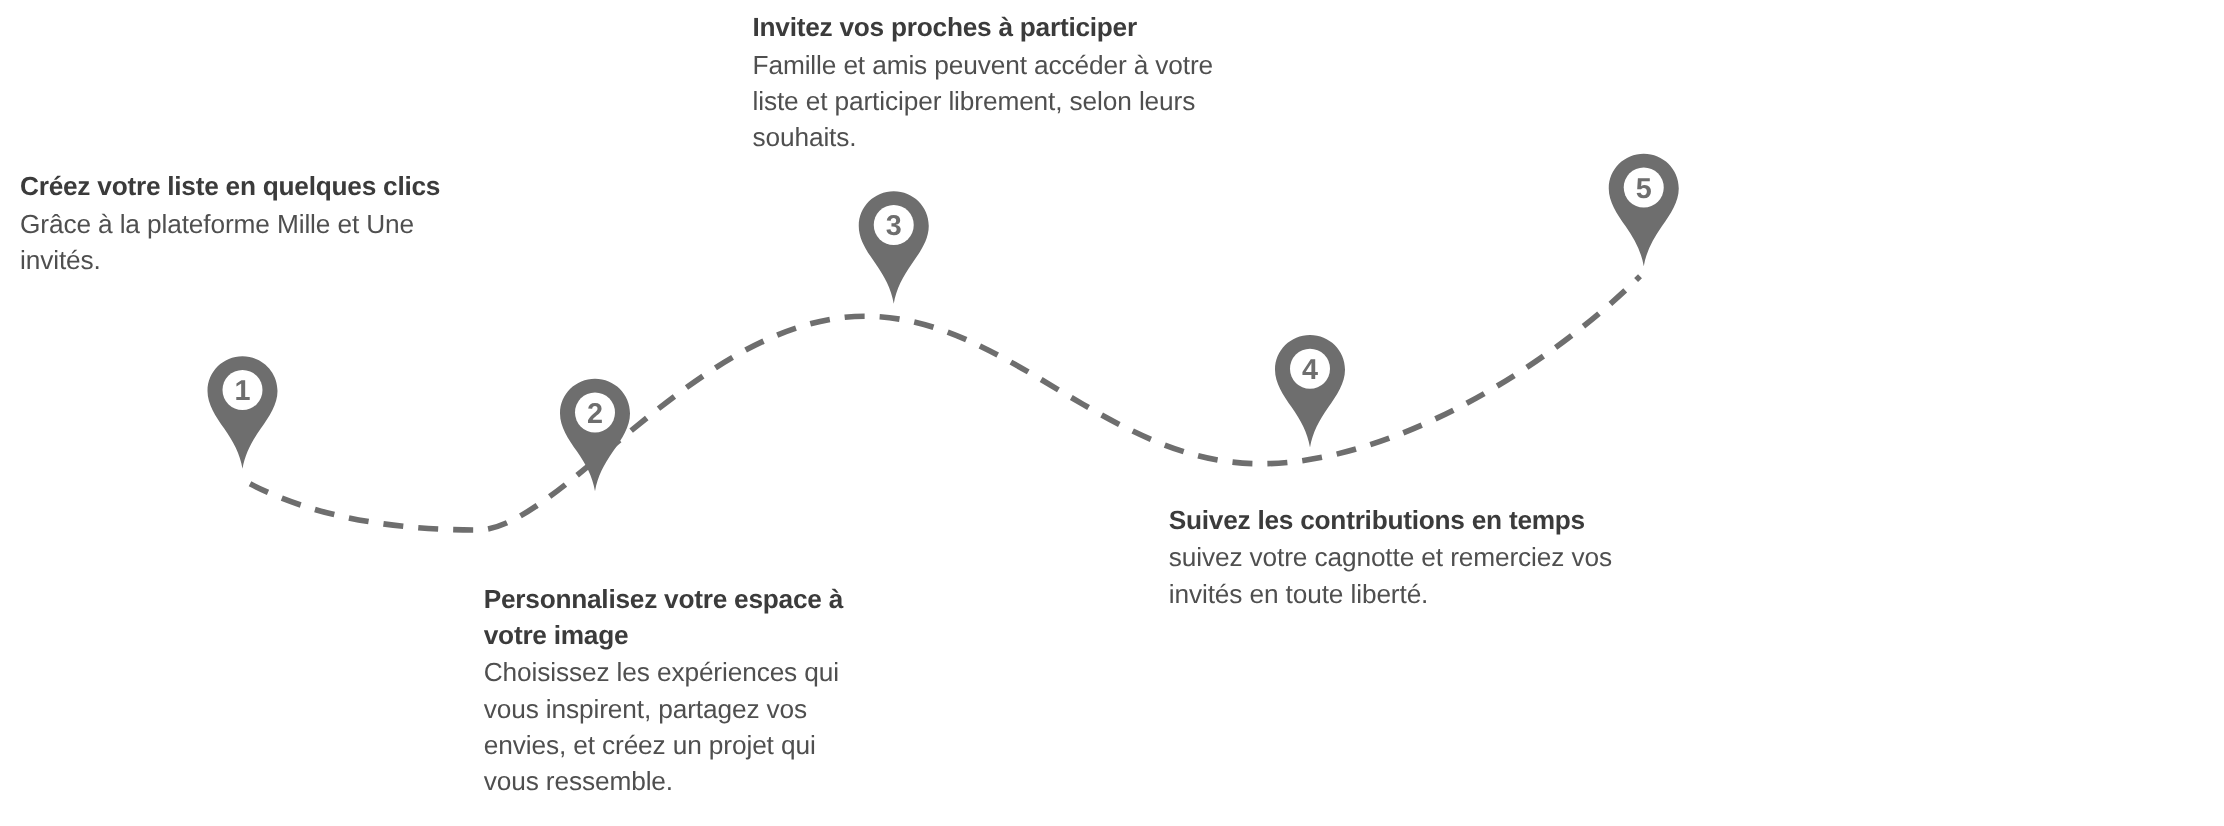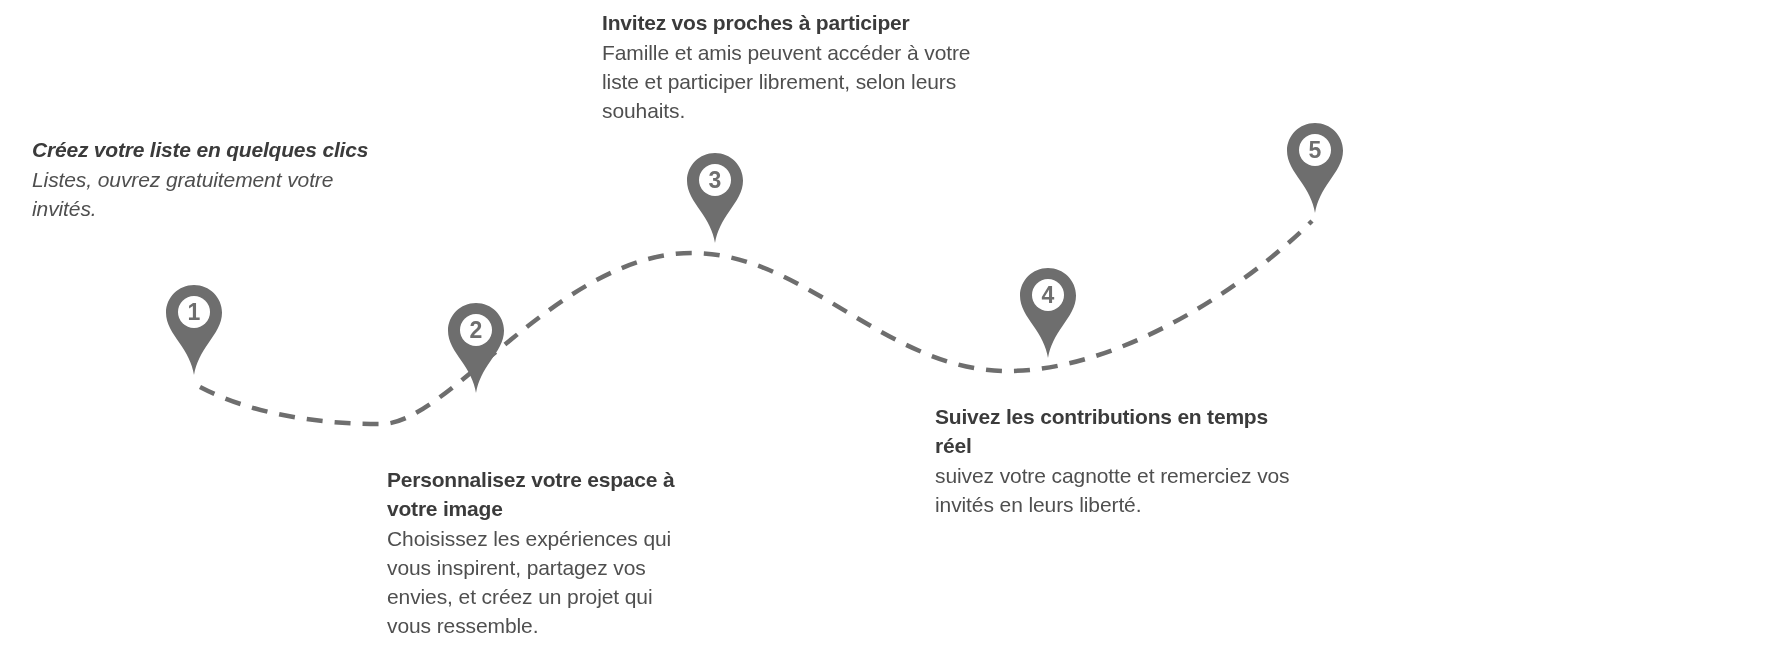--- a/index.html
+++ b/index.html
@@ -109,26 +109,26 @@
   </div>
 
   <div class="pin" style="left:1284px; top:121px;">
     <svg viewBox="0 0 62 94" width="62" height="94">
       <path class="pin-shape" d="M31 2 C15.5 2 3 14.3 3 29.7 C3 40.5 9.5 50 16.5 60 C23.5 70 29 80 31 92 C33 80 38.5 70 45.5 60 C52.5 50 59 40.5 59 29.7 C59 14.3 46.5 2 31 2 Z"></path>
       <circle class="pin-hole" cx="31" cy="29" r="16"></circle>
       <text class="pin-number" x="31" y="37" text-anchor="middle">5</text>
     </svg>
   </div>
 
-  <div class="step-text" style="left:32px; top:135px; width:380px;font-style:italic;">
+  <div class="step-text" style="left:16px; top:135px; width:380px;">
     <h3 class="step-heading">
       <span class="ln">Créez votre liste en quelques clics</span>
     </h3>
     <p class="step-body">
-      <span class="ln">Listes, ouvrez gratuitement votre</span>
+      <span class="ln">Grâce à la plateforme Mille et Une</span>
       <span class="ln">invités.</span>
     </p>
   </div>
 
   <div class="step-text" style="left:602px; top:8px; width:450px;">
     <h3 class="step-heading">
       <span class="ln">Invitez vos proches à participer</span>
     </h3>
     <p class="step-body">
       <span class="ln">Famille et amis peuvent accéder à votre</span>
@@ -146,22 +146,21 @@
       <span class="ln">Choisissez les expériences qui</span>
       <span class="ln">vous inspirent, partagez vos</span>
       <span class="ln">envies, et créez un projet qui</span>
       <span class="ln">vous ressemble.</span>
     </p>
   </div>
 
   <div class="step-text" style="left:935px; top:402px; width:410px;">
     <h3 class="step-heading">
       <span class="ln">Suivez les contributions en temps</span>
-      <span class="ln">réel</span>
     </h3>
     <p class="step-body">
       <span class="ln">suivez votre cagnotte et remerciez vos</span>
-      <span class="ln">invités en leurs liberté.</span>
+      <span class="ln">invités en toute liberté.</span>
     </p>
   </div>
 
 
 </div>
 
 </body></html>

